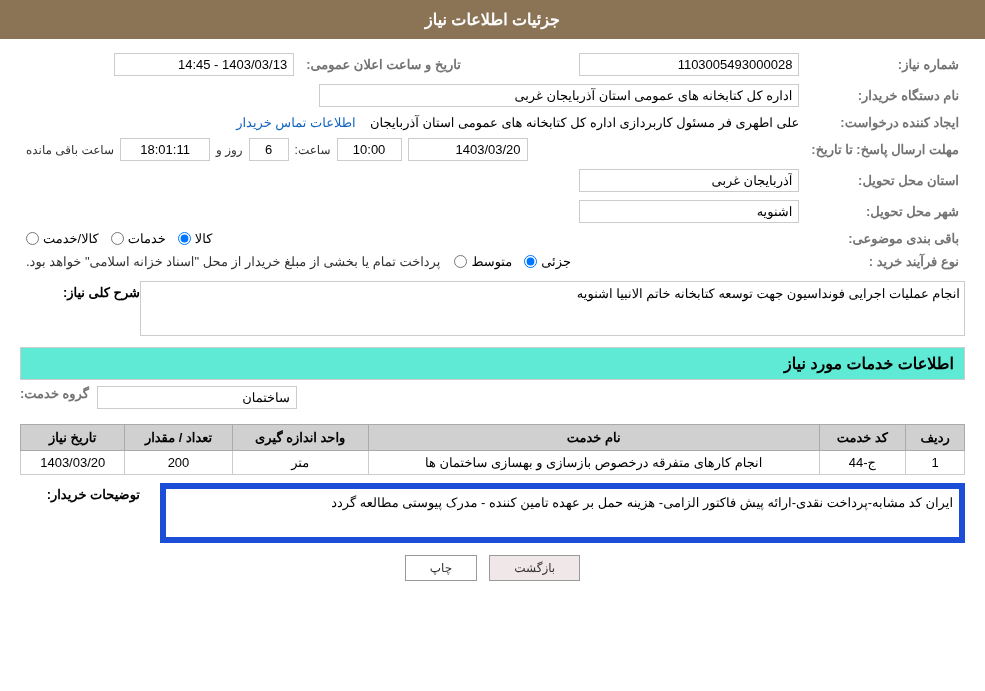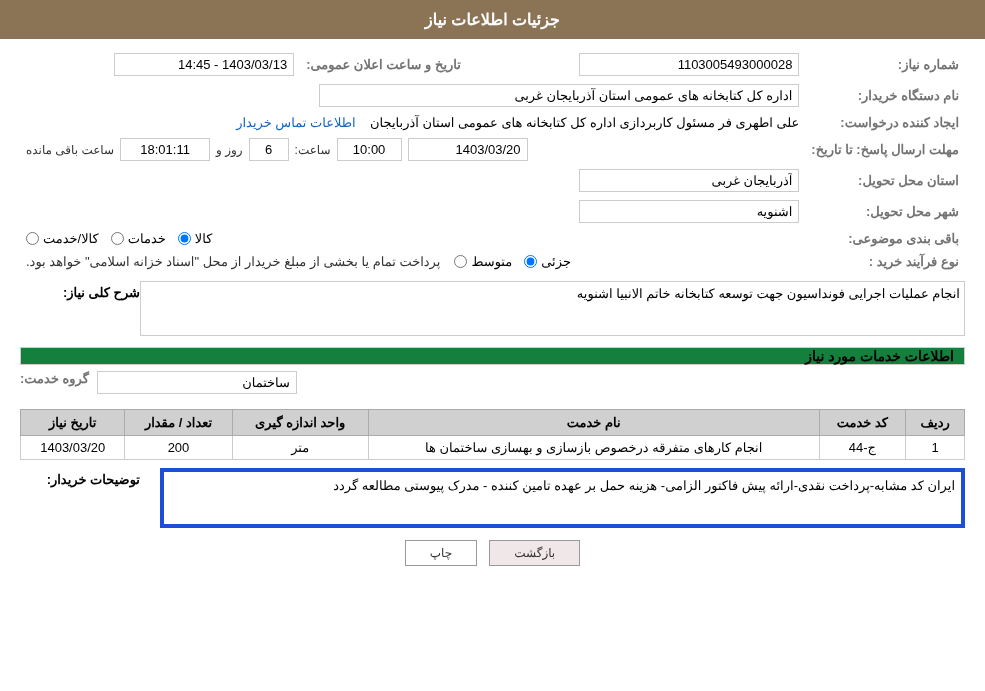--- a/index.html
+++ b/index.html
@@ -50,25 +50,25 @@
       background: #fff;
       padding: 3px 6px;
       font-family: Tahoma, Arial, sans-serif;
       font-size: 13px;
       direction: rtl;
     }
     .input-wide { width: 260px; }
     .input-date { width: 130px; }
     .link-blue { color: #1565c0; text-decoration: none; cursor: pointer; }
     .section-title {
-      background: #15803d;
+      background: #5eead4;
       border: 1px solid #ccc;
-      padding: 0 10px;
+      padding: 6px 10px;
       font-weight: bold;
-      font-size: 14px;
+      font-size: 16px;
       margin: 8px 0 6px 0;
       text-align: right;
     }
     .radio-group {
       display: flex;
       align-items: center;
       gap: 12px;
       flex-direction: row-reverse;
     }
     .radio-item {
@@ -95,21 +95,21 @@
       text-align: center;
       font-size: 13px;
     }
     .services-table td {
       border: 1px solid #ccc;
       padding: 4px 8px;
       text-align: center;
       font-size: 13px;
     }
     .desc-box {
-      border: 4px solid #1d4ed8;
+      border: 6px solid #1d4ed8;
       padding: 6px;
       min-height: 60px;
       text-align: right;
       direction: rtl;
       background: #fff;
     }
     .button-row {
       display: flex;
       justify-content: center;
       gap: 12px;

